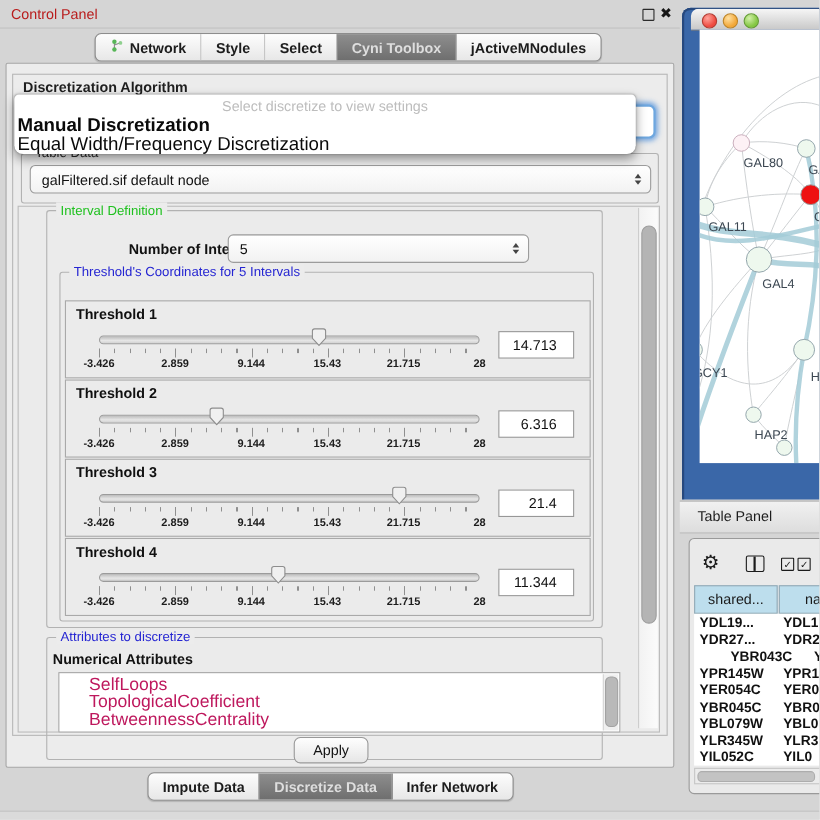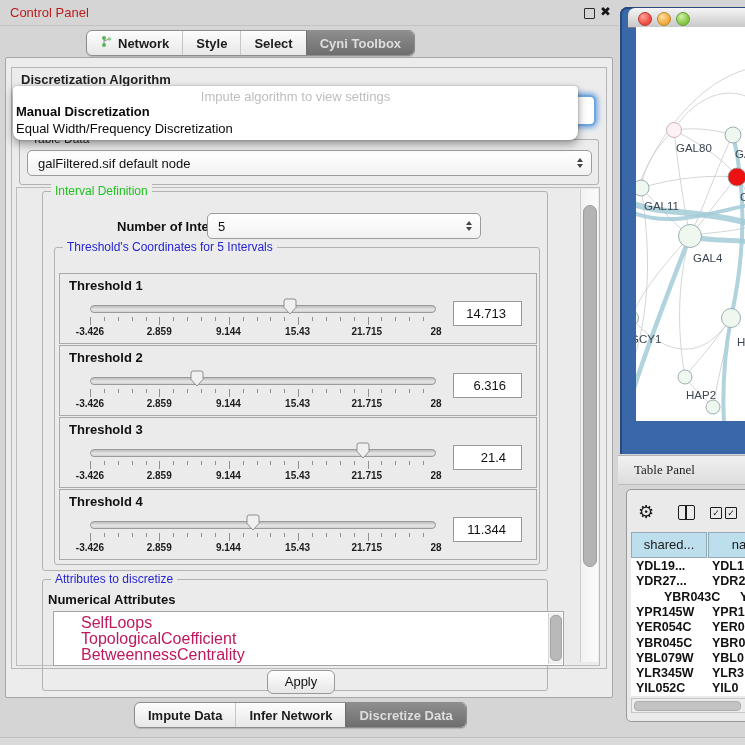--- a/index.html
+++ b/index.html
@@ -33,21 +33,21 @@
   #algo-label{left:21px;top:72px;font-size:13px;font-weight:bold;color:#1f1f1f;}
 
   
   #algo-combo{left:556px;top:95px;width:36px;height:27px;background:#fff;border:2px solid #6ea7df;
       border-radius:6px;box-shadow:0 0 5px 2px rgba(90,150,220,.8);z-index:30;}
 
   
   #popup{left:13px;top:86px;width:565px;height:54px;background:#fff;border-radius:4px 4px 8px 8px;
       box-shadow:0 4px 10px rgba(0,0,0,.4),0 0 2px rgba(0,0,0,.3);z-index:50;}
   #popup .hint{position:absolute;left:0;top:3px;width:100%;text-align:center;font-size:13px;color:#bdbdbd;}
-  .popup-opt{position:absolute;left:3px;width:98%;font-size:13px;color:#0a0a0a;white-space:nowrap;}
+  .popup-opt{position:absolute;left:3px;width:98%;font-size:17px;color:#0a0a0a;white-space:nowrap;}
   .popup-opt.bold{font-weight:bold;}
 
   
   .group{position:absolute;border:1px solid #b2b2b2;border-radius:3px;}
   .group-label{position:absolute;top:-8px;left:8px;font-size:12px;padding:0 4px;background:#ececec;white-space:nowrap;}
   .gl-black{color:#2a2a2a;}
   .gl-green{color:#1fc11f;}
   .gl-blue{color:#2525d2;}
 
   #tabledata-group{left:19px;top:139px;width:578px;height:44px;}
@@ -105,21 +105,21 @@
   #net-titlebar{left:628px;top:8px;width:117px;height:19px;background:linear-gradient(#f6f6f6,#c8c8c8);
       border-bottom:1px solid #7f7f7f;border-radius:7px 0 0 0;}
   .tl{position:absolute;top:3.5px;width:12px;height:12px;border-radius:50%;}
   #tl-red{left:10px;background:radial-gradient(circle at 35% 30%,#ffa39b,#ee4b40 65%);border:1px solid #b23a31;}
   #tl-yellow{left:29px;background:radial-gradient(circle at 35% 30%,#ffe0a0,#f2a83a 65%);border:1px solid #bd8426;}
   #tl-green{left:48px;background:radial-gradient(circle at 35% 30%,#d2f0a8,#84c743 65%);border:1px solid #629b33;}
   #net-canvas{left:636px;top:27px;width:109px;height:394px;background:#fff;overflow:hidden;}
 
   
   #tp-bar{left:618px;top:455px;width:127px;height:28px;background:linear-gradient(#f1f1f1,#dddddd);
-      border-top:1px solid #b5b5b5;border-bottom:1px solid #bdbdbd;font-family:Liberation Serif, serif;}
+      border-top:1px solid #b5b5b5;border-bottom:1px solid #bdbdbd;}
   #tp-bar span{position:absolute;left:16px;top:6px;font-size:13px;color:#1d1d1d;}
   #table-window{left:626px;top:489px;width:119px;height:231px;background:#eaeaea;border:1px solid #9a9a9a;border-radius:5px 0 0 5px;}
   #gear-icon{left:638px;top:501px;font-size:18px;color:#1b1b1b;font-family:"DejaVu Sans",sans-serif;}
   #split-icon{left:678px;top:505px;width:15px;height:13px;border:1.6px solid #1b1b1b;border-radius:2px;}
   #split-icon i{position:absolute;left:6.2px;top:0;width:1.6px;height:13px;background:#1b1b1b;}
   .chk{position:absolute;top:507px;width:10px;height:10px;border:1.4px solid #1b1b1b;border-radius:1px;
        font-size:9px;line-height:10px;text-align:center;color:#1b1b1b;font-weight:bold;}
   #chk1{left:710px;} #chk2{left:725px;}
   .hdr-cell{position:absolute;top:532px;height:24px;background:#bddeed;border:1px solid #93a9b4;
        font-size:13px;color:#1a1a1a;text-align:center;line-height:24px;overflow:hidden;}
@@ -156,30 +156,33 @@
       </div>
       <div class="seg-item">
         <span>Style</span>
       </div>
       <div class="seg-item">
         <span>Select</span>
       </div>
       <div class="seg-item sel">
         <span>Cyni Toolbox</span>
       </div>
+      <div class="seg-item">
+        <span>jActiveMNodules</span>
+      </div>
     </div>
 
   <div id="outer-panel" class="abs"></div>
   <div id="inner-panel" class="abs"></div>
   <span id="algo-label" class="abs">Discretization Algorithm</span>
 
   <div id="algo-combo" class="abs"></div>
 
   <div id="popup" class="abs">
-    <div class="hint">Impute algorithm to view settings</div>
+    <div class="hint">Select discretize to view settings</div>
     <div id="popup-options">
         <div class="popup-opt bold" style="top: 18px;">Manual Discretization</div>
         <div class="popup-opt" style="top: 35px;">Equal Width/Frequency Discretization</div>
       </div>
   </div>
 
   <div id="tabledata-group" class="group">
     <span class="group-label gl-black">Table Data</span>
   </div>
   <div id="tabledata-combo" class="combo">
@@ -313,25 +316,25 @@
       <div class="thumb"></div>
     </div>
   </div>
 
   <div id="apply-btn" class="abs">Apply</div>
 
   <div id="bottom-tabs" class="seg">
       <div class="seg-item">
         <span>Impute Data</span>
       </div>
-      <div class="seg-item">
-        <span>Infer Network</span>
-      </div>
       <div class="seg-item sel">
         <span>Discretize Data</span>
+      </div>
+      <div class="seg-item">
+        <span>Infer Network</span>
       </div>
     </div>
   <div id="bottom-line" class="abs"></div>
   <div id="bottom-strip" class="abs"></div>
 
   <div id="net-window" class="abs"></div>
   <div id="net-titlebar" class="abs">
     <span id="tl-red" class="tl"></span>
     <span id="tl-yellow" class="tl"></span>
     <span id="tl-green" class="tl"></span>

